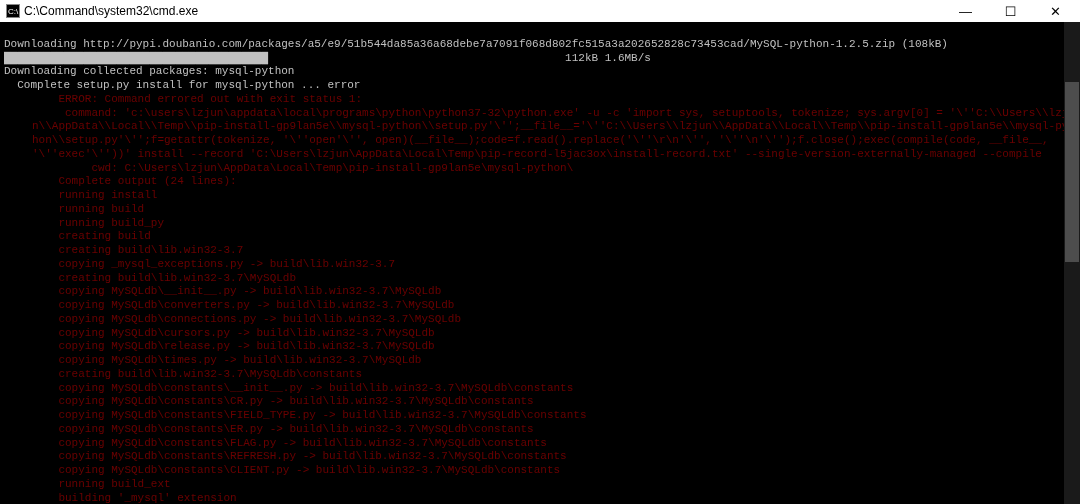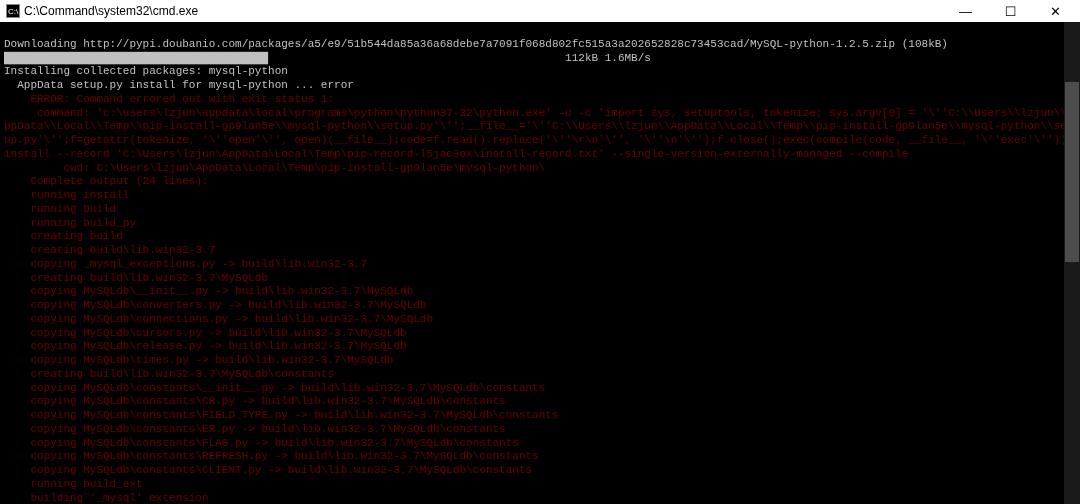--- a/index.html
+++ b/index.html
@@ -55,21 +55,21 @@
     }
     .terminal {
       background: #000;
       padding: 2px 4px;
       line-height: 1.25;
       font-size: 11px;
       white-space: pre-wrap;
       word-break: break-all;
     }
     .white { color: #c0c0c0; }
-    .darkred { color: #6b0000; }
+    .darkred { color: #6b0000; margin-left: 28px; }
     .progress-bar {
       display: inline-block;
     }
     .progress-filled {
       background: #c0c0c0;
       color: #c0c0c0;
     }
     .progress-empty {
       color: #303030;
     }
@@ -101,20 +101,20 @@
   <div class="titlebar-buttons">
     <div class="titlebar-btn">—</div>
     <div class="titlebar-btn">☐</div>
     <div class="titlebar-btn close">✕</div>
   </div>
 </div>
 
 <div class="terminal">
 <span class="white">Downloading http://pypi.doubanio.com/packages/a5/e9/51b544da85a36a68debe7a7091f068d802fc515a3a202652828c73453cad/MySQL-python-1.2.5.zip (108kB)</span>
 <span class="progress-bar"><span class="progress-filled">████████████████████████████████████████</span><span class="progress-empty">                                            </span></span><span class="white"> 112kB 1.6MB/s</span>
-<span class="white">Installing collected packages: mysql-python</span>
-<span class="white">  AppData setup.py install for mysql-python ... error</span>
+<span class="white">Downloading collected packages: mysql-python</span>
+<span class="white">  Complete setup.py install for mysql-python ... error</span>
 <div id="error-block"><div class="darkred">    ERROR: Command errored out with exit status 1:</div><div class="darkred">     command: 'c:\users\lzjun\appdata\local\programs\python\python37-32\python.exe' -u -c 'import sys, setuptools, tokenize; sys.argv[0] = '\''C:\\Users\\lzjun\\AppData\\Local\\Temp\\pip-install-gp9lan5e\\mysql-python\\setup.py'\'';__file__='\''C:\\Users\\lzjun\\AppData\\Local\\Temp\\pip-install-gp9lan5e\\mysql-python\\setup.py'\'';f=getattr(tokenize, '\''open'\'', open)(__file__);code=f.read().replace('\''\r\n'\'', '\''\n'\'');f.close();exec(compile(code, __file__, '\''exec'\''))' install --record 'C:\Users\lzjun\AppData\Local\Temp\pip-record-l5jac3ox\install-record.txt' --single-version-externally-managed --compile</div><div class="darkred">         cwd: C:\Users\lzjun\AppData\Local\Temp\pip-install-gp9lan5e\mysql-python\</div><div class="darkred">    Complete output (24 lines):</div><div class="darkred">    running install</div><div class="darkred">    running build</div><div class="darkred">    running build_py</div><div class="darkred">    creating build</div><div class="darkred">    creating build\lib.win32-3.7</div><div class="darkred">    copying _mysql_exceptions.py -&gt; build\lib.win32-3.7</div><div class="darkred">    creating build\lib.win32-3.7\MySQLdb</div><div class="darkred">    copying MySQLdb\__init__.py -&gt; build\lib.win32-3.7\MySQLdb</div><div class="darkred">    copying MySQLdb\converters.py -&gt; build\lib.win32-3.7\MySQLdb</div><div class="darkred">    copying MySQLdb\connections.py -&gt; build\lib.win32-3.7\MySQLdb</div><div class="darkred">    copying MySQLdb\cursors.py -&gt; build\lib.win32-3.7\MySQLdb</div><div class="darkred">    copying MySQLdb\release.py -&gt; build\lib.win32-3.7\MySQLdb</div><div class="darkred">    copying MySQLdb\times.py -&gt; build\lib.win32-3.7\MySQLdb</div><div class="darkred">    creating build\lib.win32-3.7\MySQLdb\constants</div><div class="darkred">    copying MySQLdb\constants\__init__.py -&gt; build\lib.win32-3.7\MySQLdb\constants</div><div class="darkred">    copying MySQLdb\constants\CR.py -&gt; build\lib.win32-3.7\MySQLdb\constants</div><div class="darkred">    copying MySQLdb\constants\FIELD_TYPE.py -&gt; build\lib.win32-3.7\MySQLdb\constants</div><div class="darkred">    copying MySQLdb\constants\ER.py -&gt; build\lib.win32-3.7\MySQLdb\constants</div><div class="darkred">    copying MySQLdb\constants\FLAG.py -&gt; build\lib.win32-3.7\MySQLdb\constants</div><div class="darkred">    copying MySQLdb\constants\REFRESH.py -&gt; build\lib.win32-3.7\MySQLdb\constants</div><div class="darkred">    copying MySQLdb\constants\CLIENT.py -&gt; build\lib.win32-3.7\MySQLdb\constants</div><div class="darkred">    running build_ext</div><div class="darkred">    building '_mysql' extension</div></div>
 </div>
 
 <div class="scrollbar-v">
   <div class="scrollbar-thumb"></div>
 </div>
 
 </body></html>

